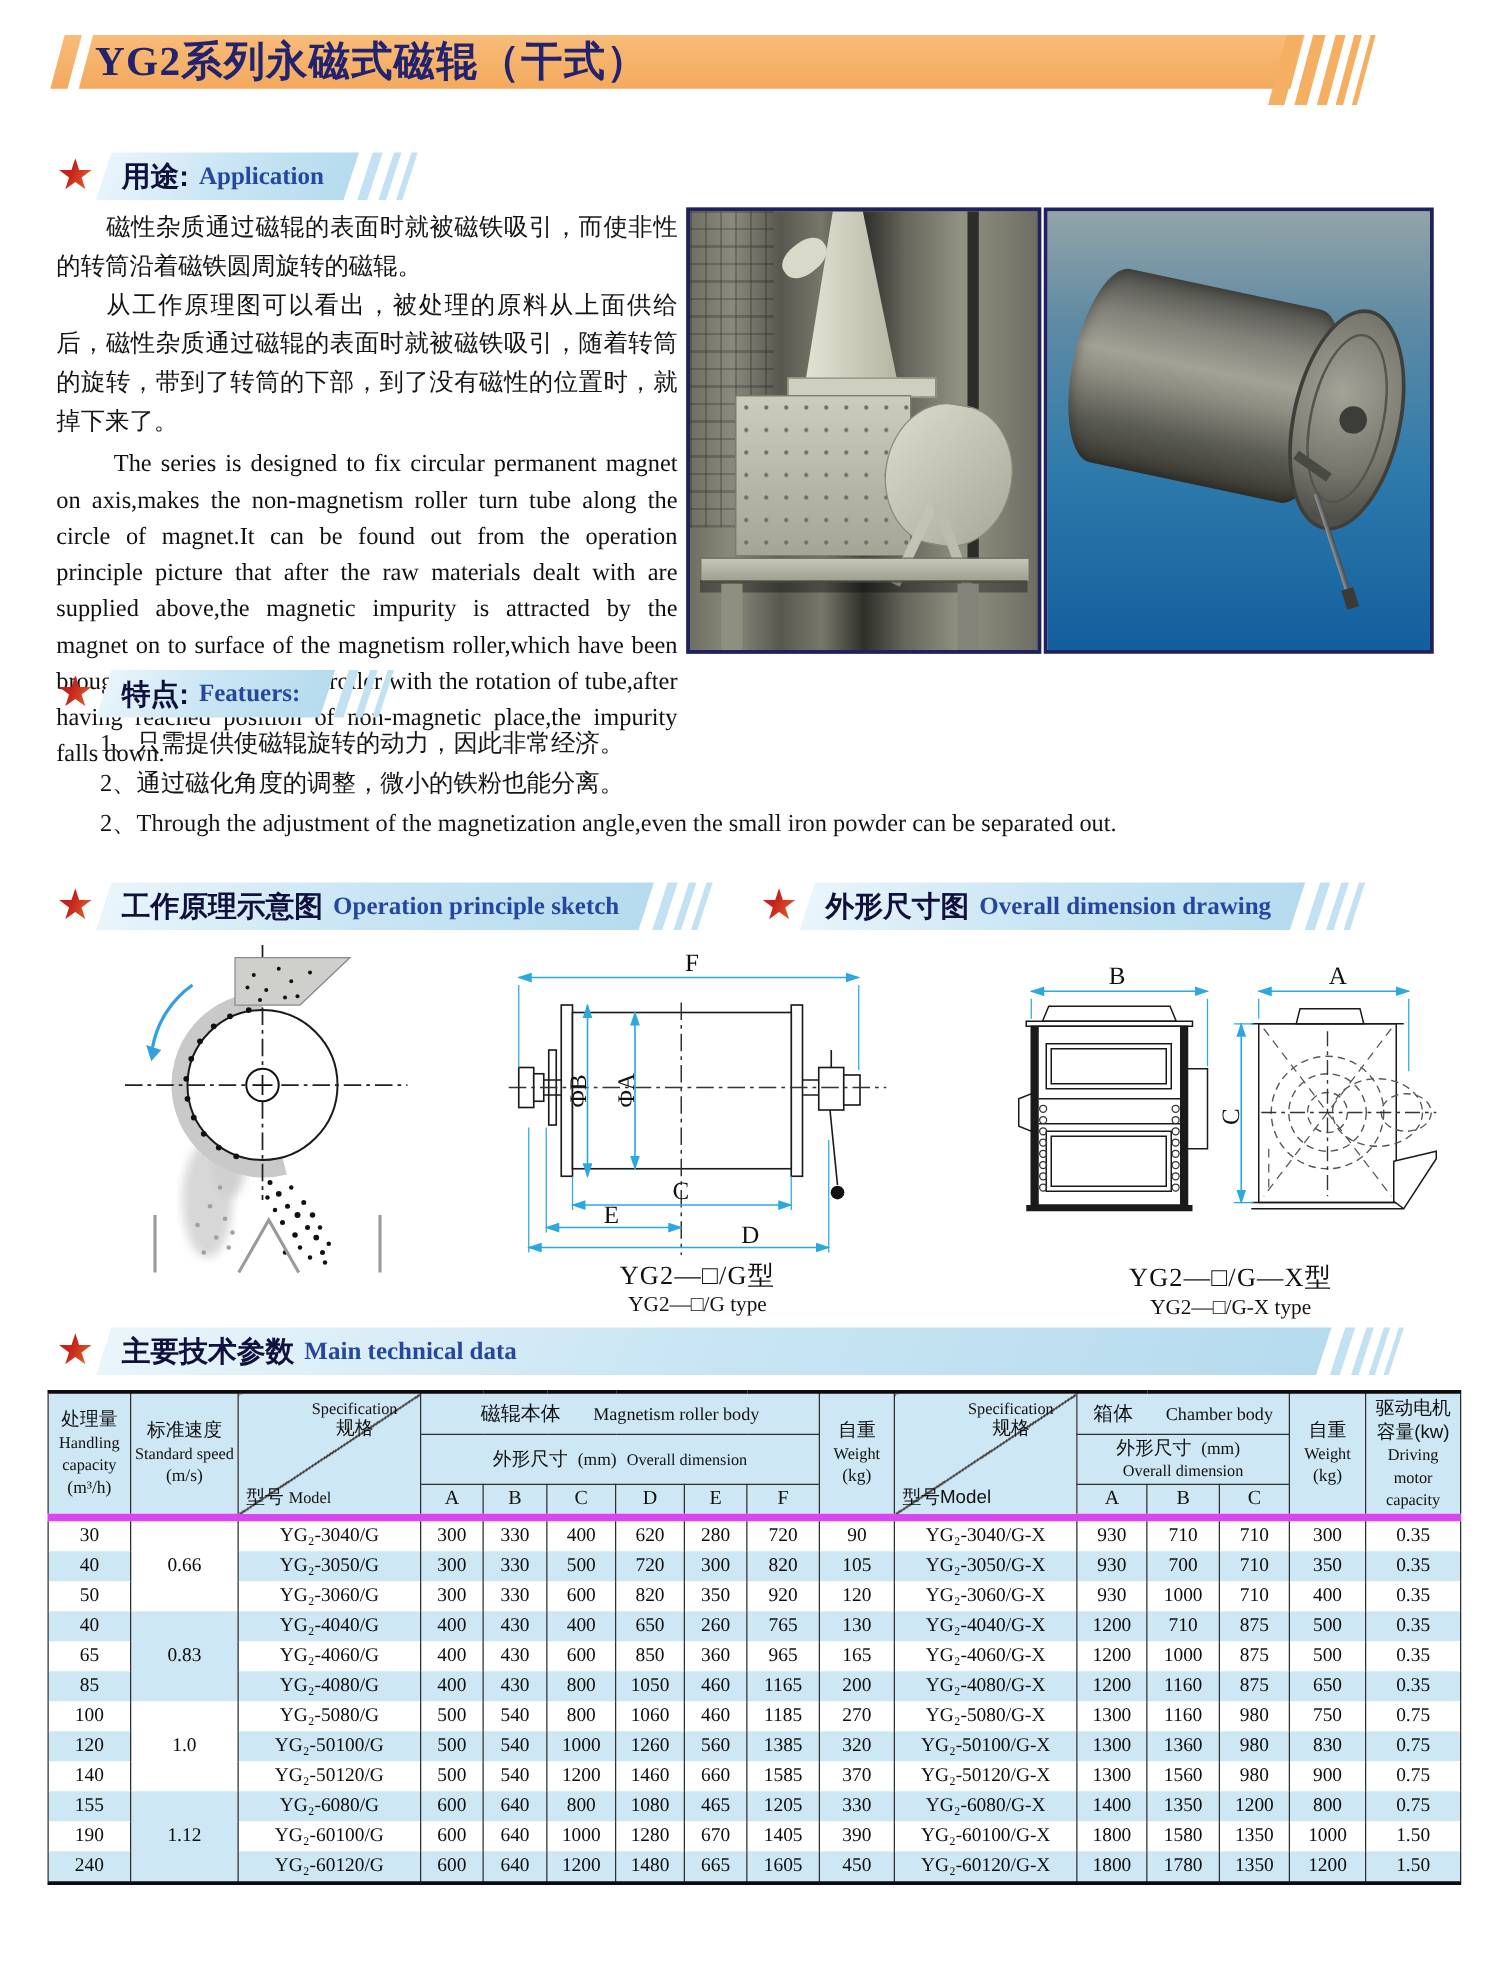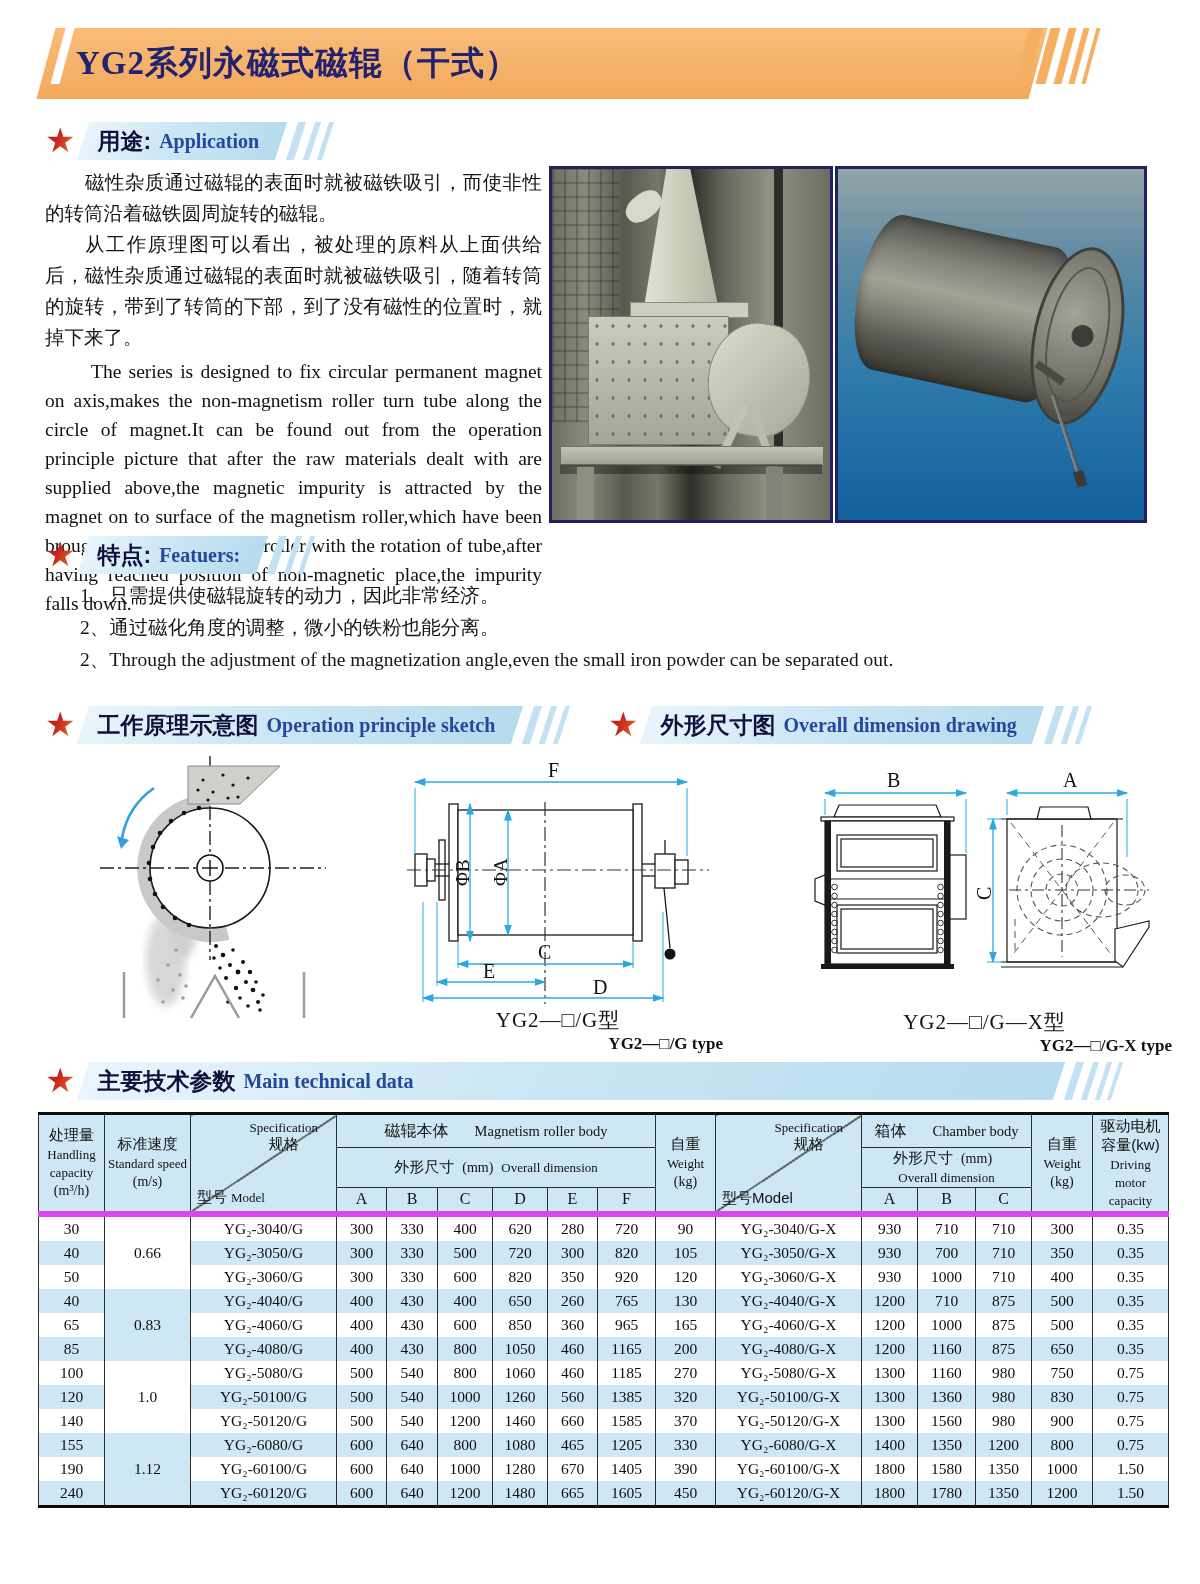--- a/index.html
+++ b/index.html
@@ -1,20 +1,20 @@
 <!DOCTYPE html>
 <html><head>
 <meta charset="utf-8">
 <style>
   html,body{margin:0;padding:0;background:#ffffff;}
   .page{position:relative;width:1200px;height:1584px;background:#fff;overflow:hidden;
         font-family:"Liberation Serif",serif;}
 
   
-  .top-banner{position:absolute;left:46px;top:28px;width:962px;height:71px;
+  .top-banner{position:absolute;left:46px;top:28px;width:962px;height:43px;
               display:flex;align-items:center;padding-left:30px;z-index:0;}
   .top-banner::before{content:"";position:absolute;inset:0;background:linear-gradient(180deg,#f8bc79,#f3a95d);
               transform:skewX(-15deg);z-index:-1;}
   .t-zh{font-size:33px;font-weight:bold;color:#22226e;letter-spacing:1px;white-space:nowrap;}
   .t-en{font-size:24px;font-weight:bold;color:#22226e;white-space:nowrap;margin-left:2px;}
   .banner-slash{position:absolute;left:58px;top:28px;width:9px;height:56px;background:#fff;transform:skewX(-15deg);}
   .orange-stripe{position:absolute;top:28px;height:56px;background:#f5af63;transform:skewX(-15deg);}
   .os1{left:1022px;width:13px}.os2{left:1043px;width:10px}.os3{left:1061px;width:8px}
   .os4{left:1076px;width:6px}.os5{left:1089px;width:4px}
 
@@ -80,21 +80,21 @@
   .p2-nut{left:-2px;top:80px;width:10px;height:16px;background:#3a3a36;}
 
   
   .feature-list{position:absolute;left:80px;top:584px;width:1040px;}
   .feature-item{font-size:19.5px;line-height:23px;color:#151515;margin-bottom:9px;}
 
   
   .diag-svg{position:absolute;}
   .dcap{position:absolute;text-align:center;color:#111;}
   .dcap .l1{font-size:21px;letter-spacing:1px;}
-  .dcap .l2{font-size:17px;font-weight:bold;text-align:right;}
+  .dcap .l2{font-size:17px;font-weight:normal;}
   .dlab{font-family:"Liberation Serif",serif;font-size:20px;fill:#111;}
   .dlab2{font-family:"Liberation Serif",serif;font-size:19px;fill:#111;}
 
   
   .tech-table{position:absolute;left:38px;top:1112px;}
   table{border-collapse:collapse;table-layout:fixed;width:1130px;font-family:"Liberation Serif",serif;
         border:1px solid #2e2e2e;border-top:3px solid #0d0d0d;border-bottom:3px solid #0d0d0d;}
   thead{border-bottom:6px solid #d946ef;}
   th{border:1px solid #2e2e2e;background:#cde7f5;font-weight:normal;padding:1px 2px;text-align:center;color:#111;}
   thead tr:nth-child(1){height:34px}

